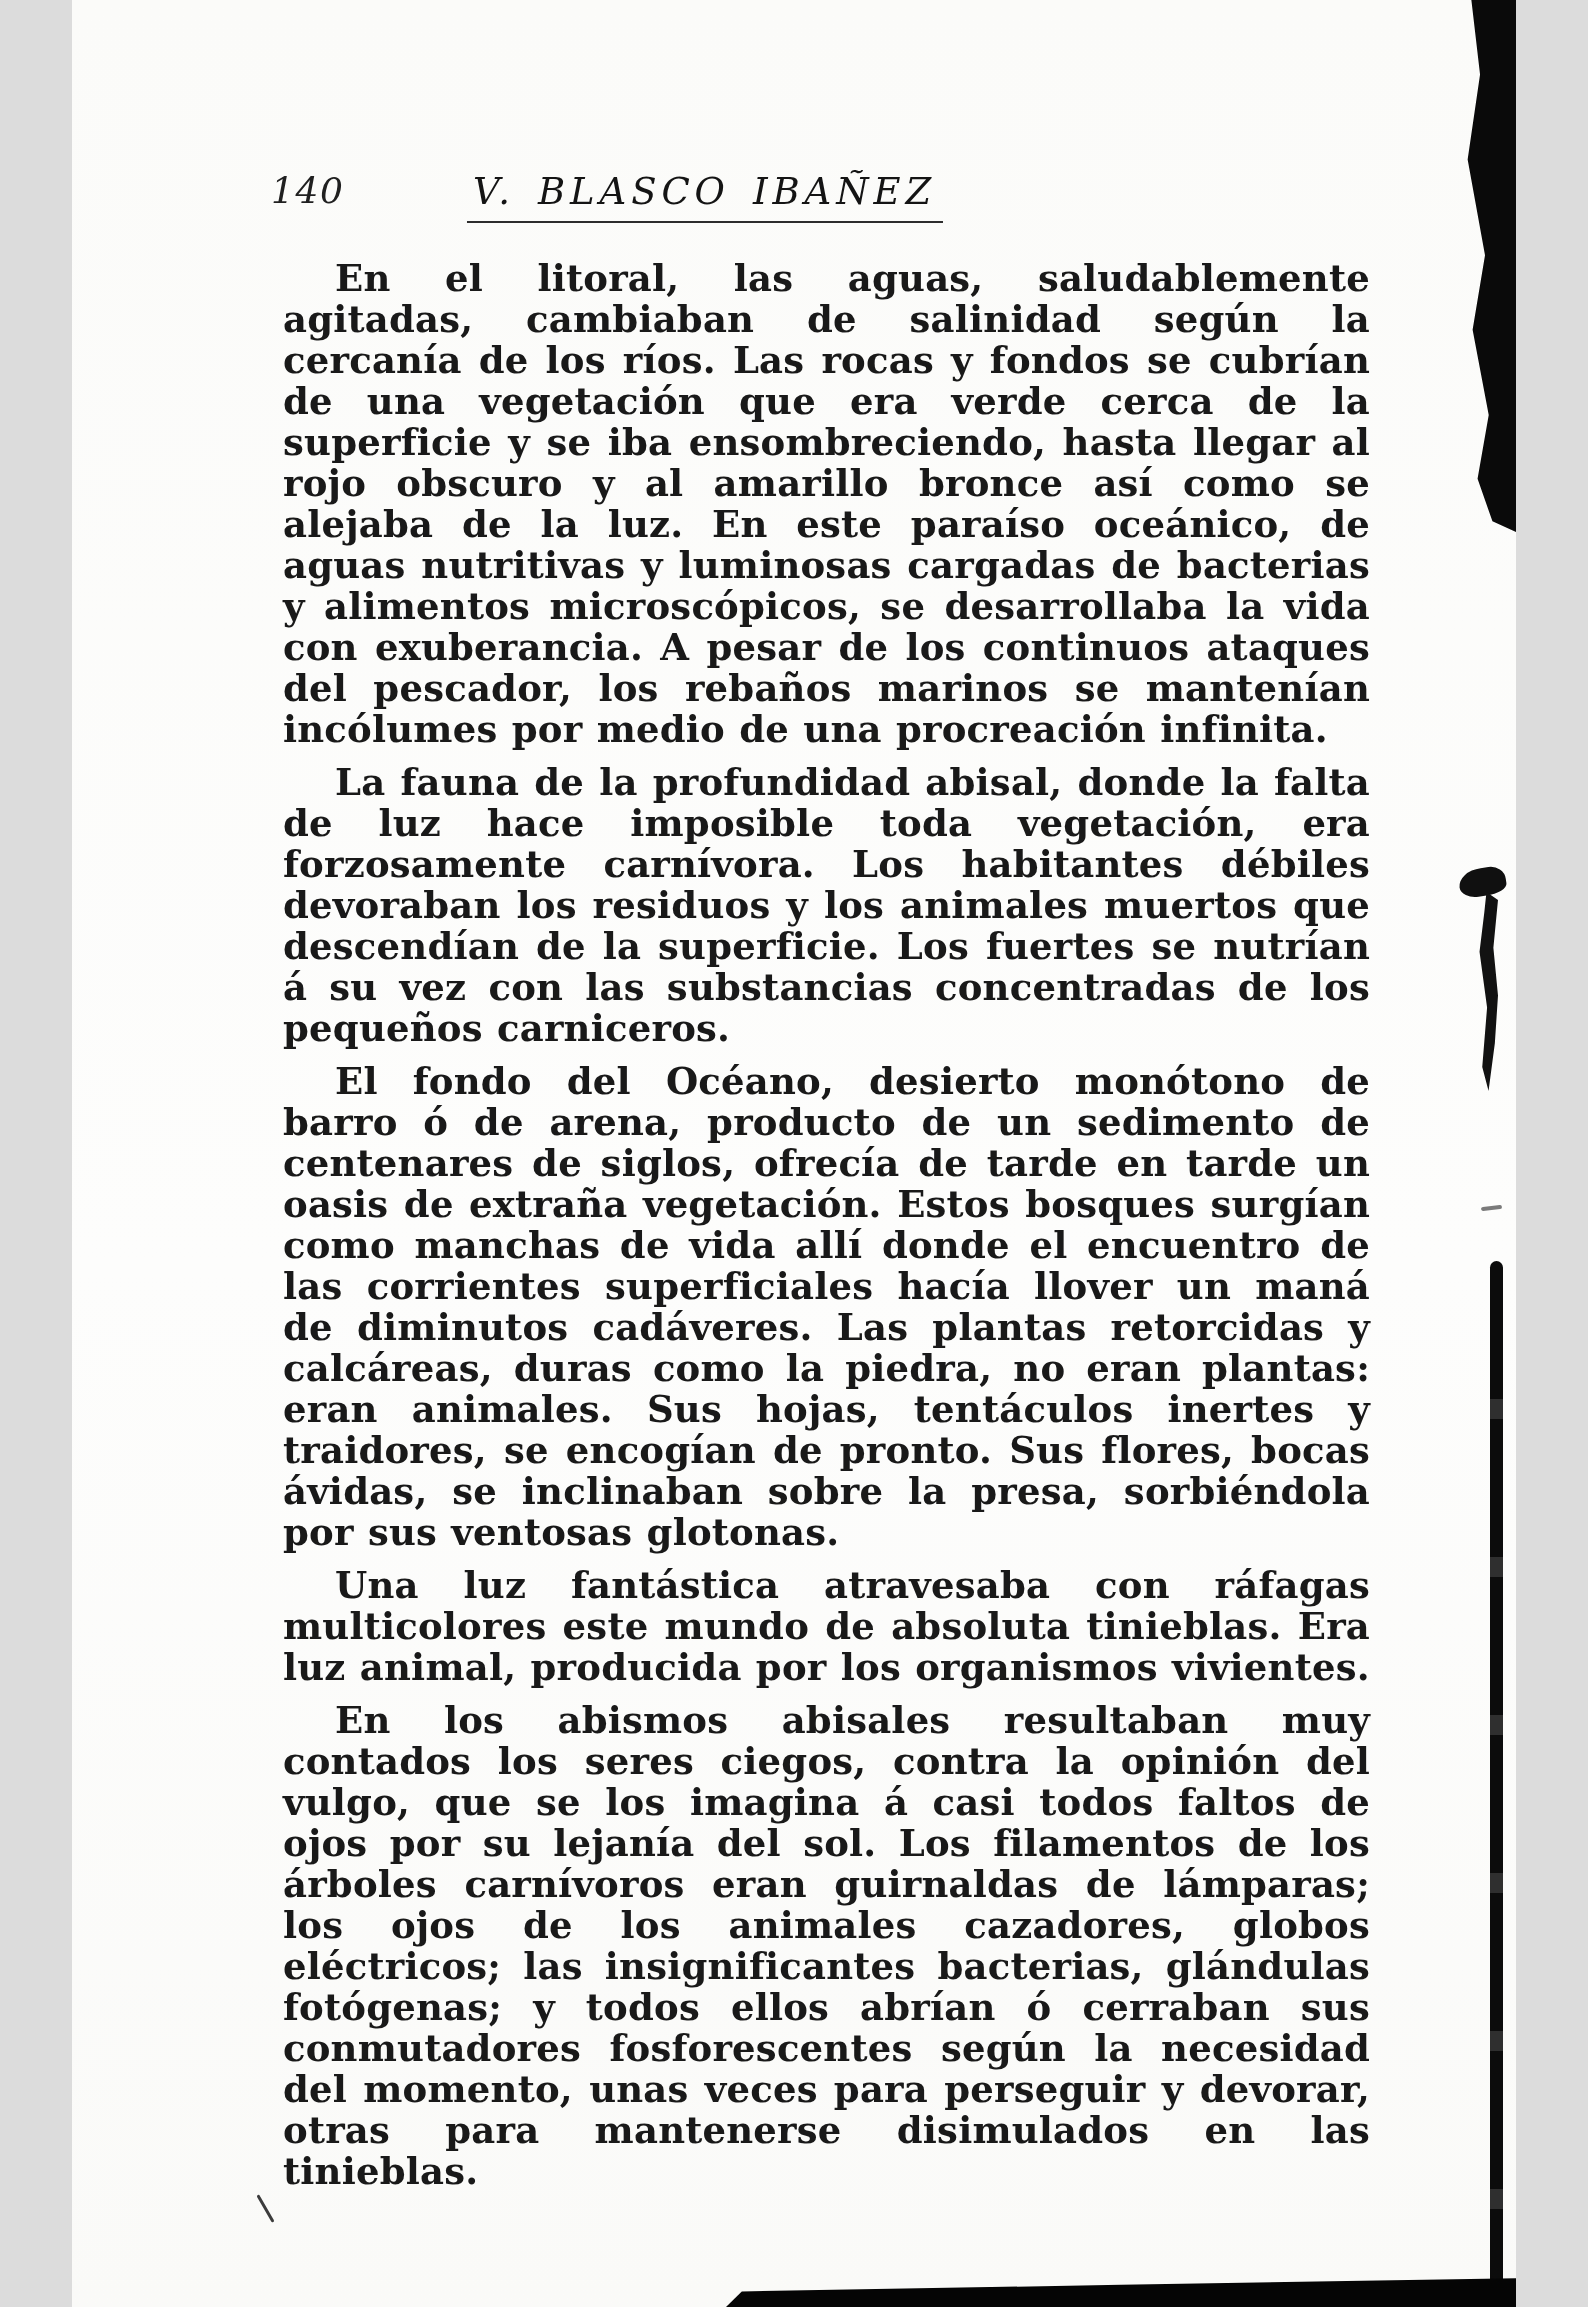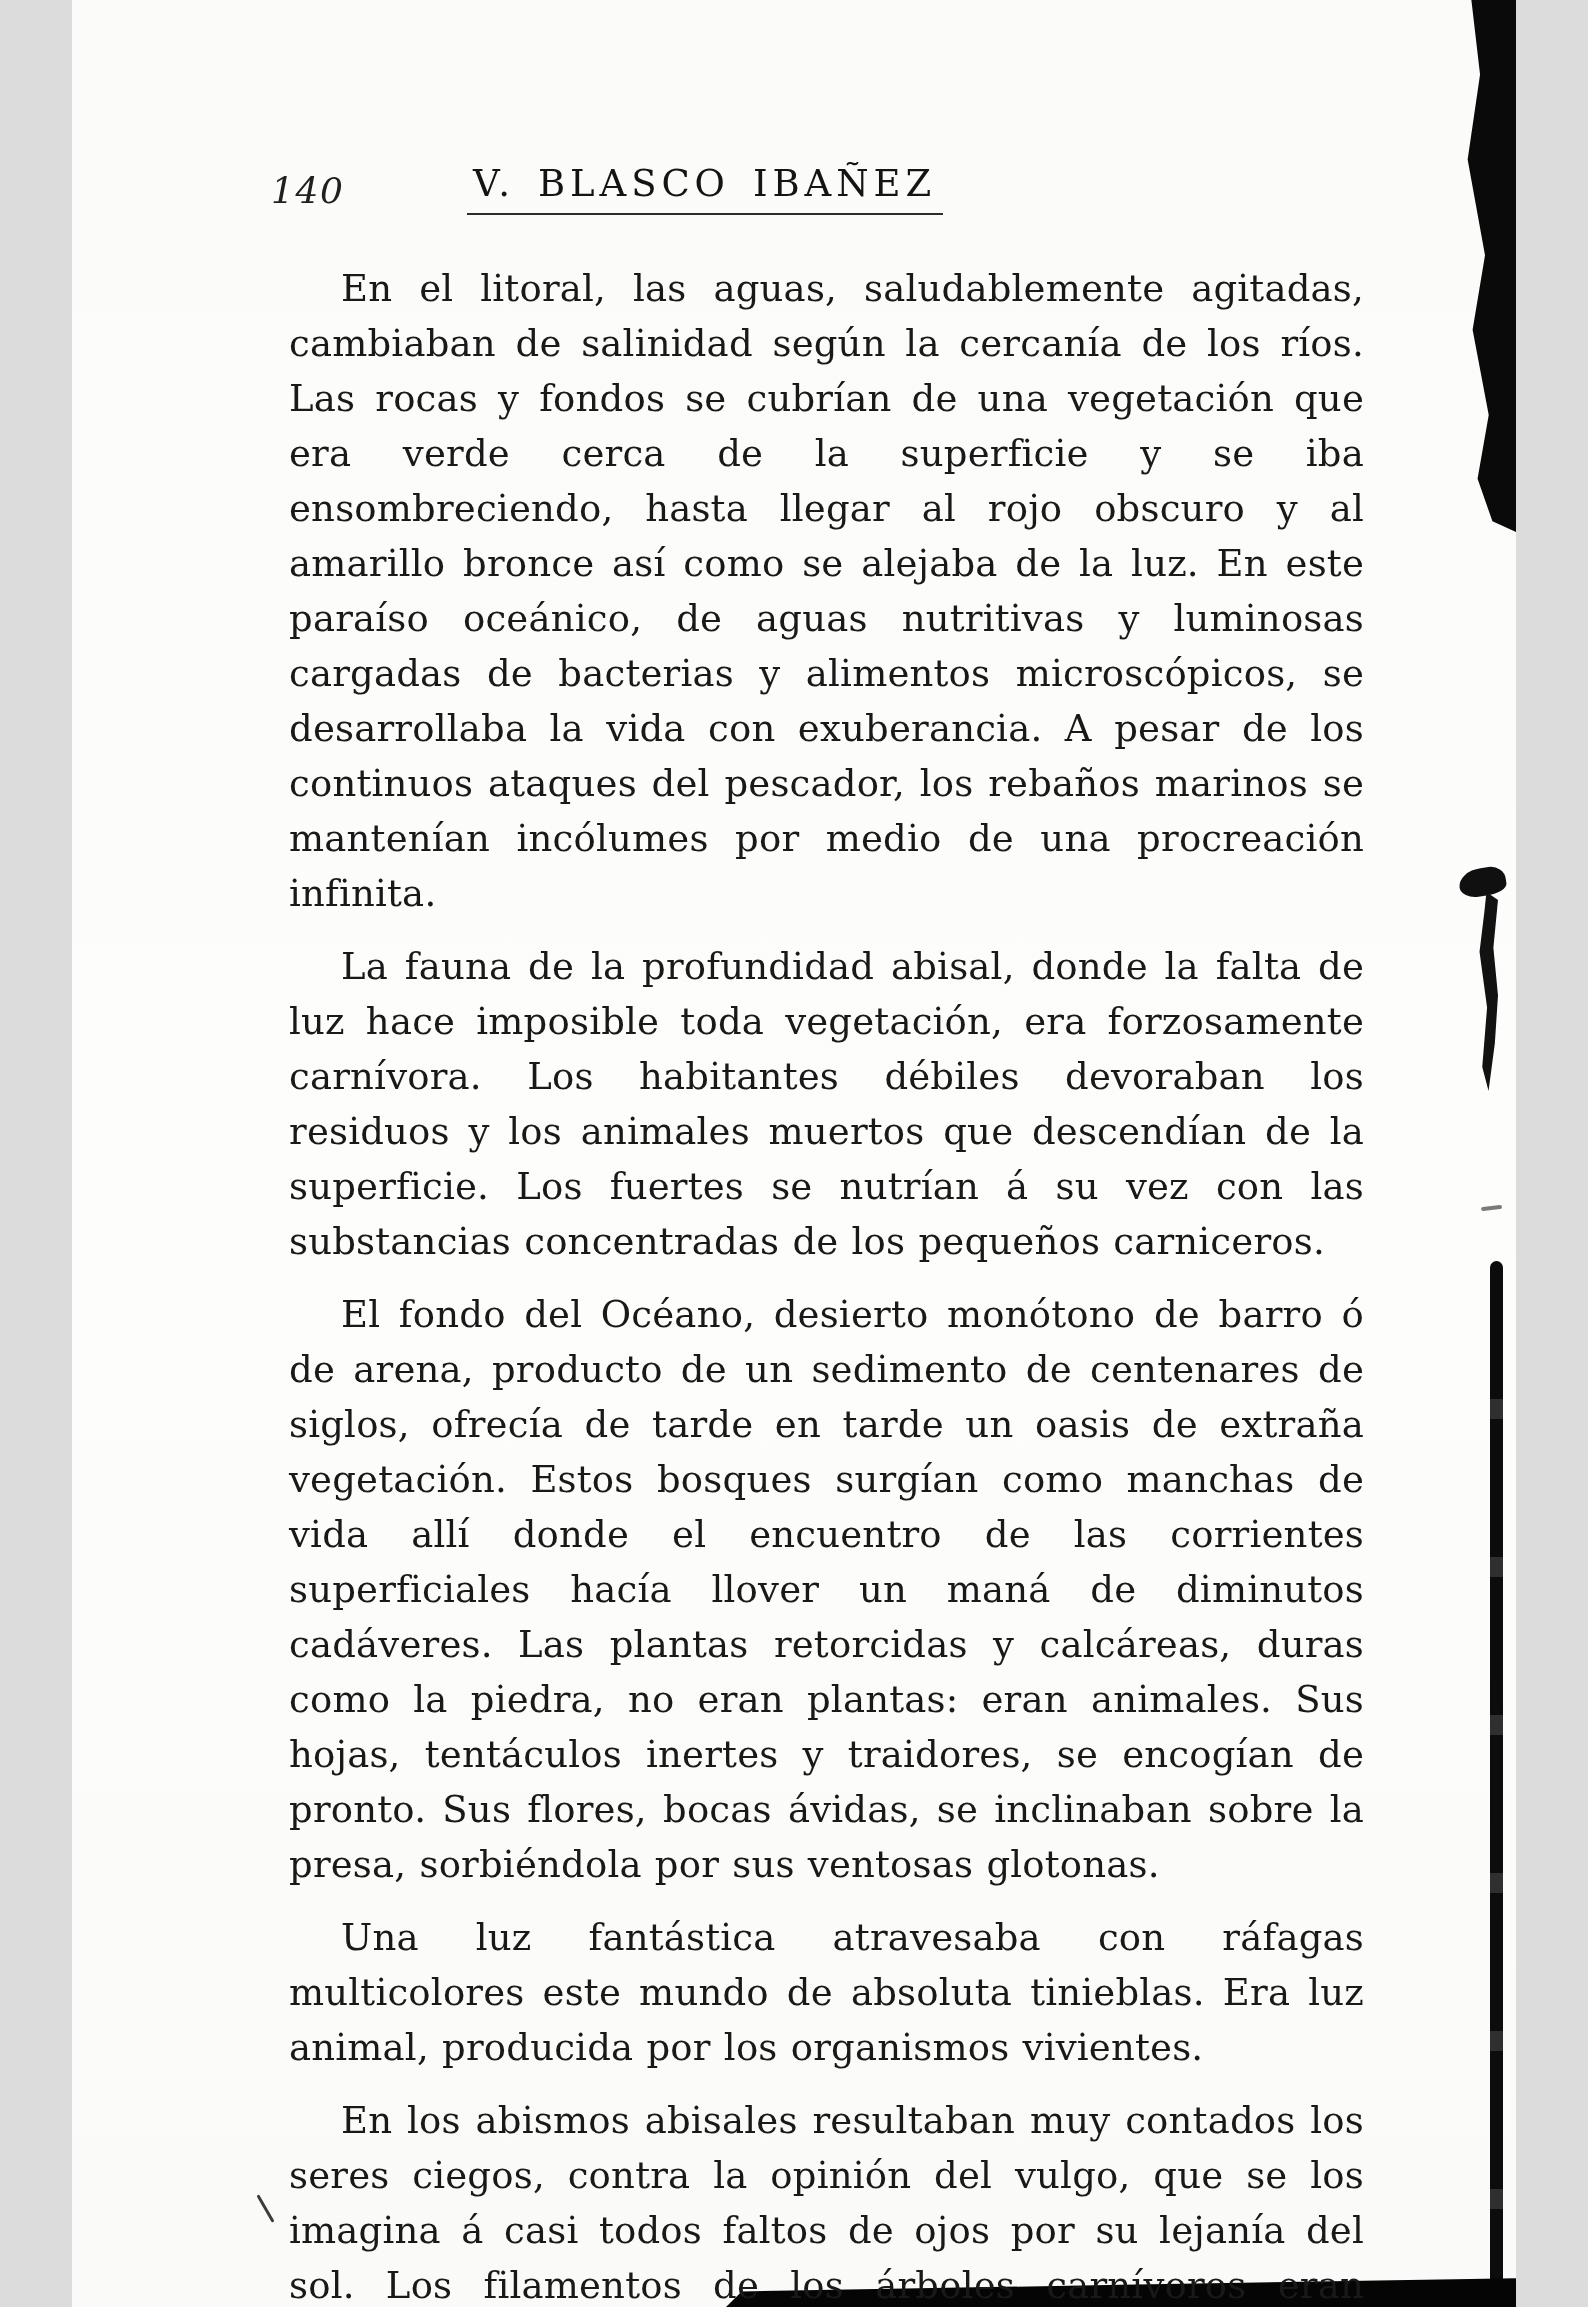--- a/index.html
+++ b/index.html
@@ -35,40 +35,42 @@
     left: 0;
     top: 8.1px;
     font-style: italic;
     font-size: 36px;
     letter-spacing: 1.6px;
     color: #202020;
   }
   .running-title {
     position: absolute;
     left: 50%;
-    top: 0;
+    top: 8px;
     transform: translateX(calc(-50% - 122px));
+    font-style: italic;
     font-size: 37px;
     letter-spacing: 4.9px;
     word-spacing: 6.5px;
     padding: 0 6.5px 8.1px 6.5px;
     border-bottom: 2.4px solid #2d2d2d;
     white-space: nowrap;
     color: #141414;
   }
   .para {
-    margin: 18px;
+    margin: 12px;
     text-indent: 52px;
     font-size: 37px;
-    line-height: 55px;
+    line-height: 41px;
     text-align: justify;
     letter-spacing: 0.2px;
     word-spacing: 1.2px;
     color: #191919;
     hyphens: auto;
+    font-weight: bold;
   }
 
   
   .artifact { position: absolute; }
   .art-top-right {
     top: 0; right: 0;
     width: 62px; height: 532px;
     background: #0a0a0a;
     clip-path: polygon(28% 0, 100% 0, 100% 100%, 62% 98%, 38% 90%, 56% 78%, 30% 62%, 50% 48%, 22% 30%, 42% 14%);
   }

